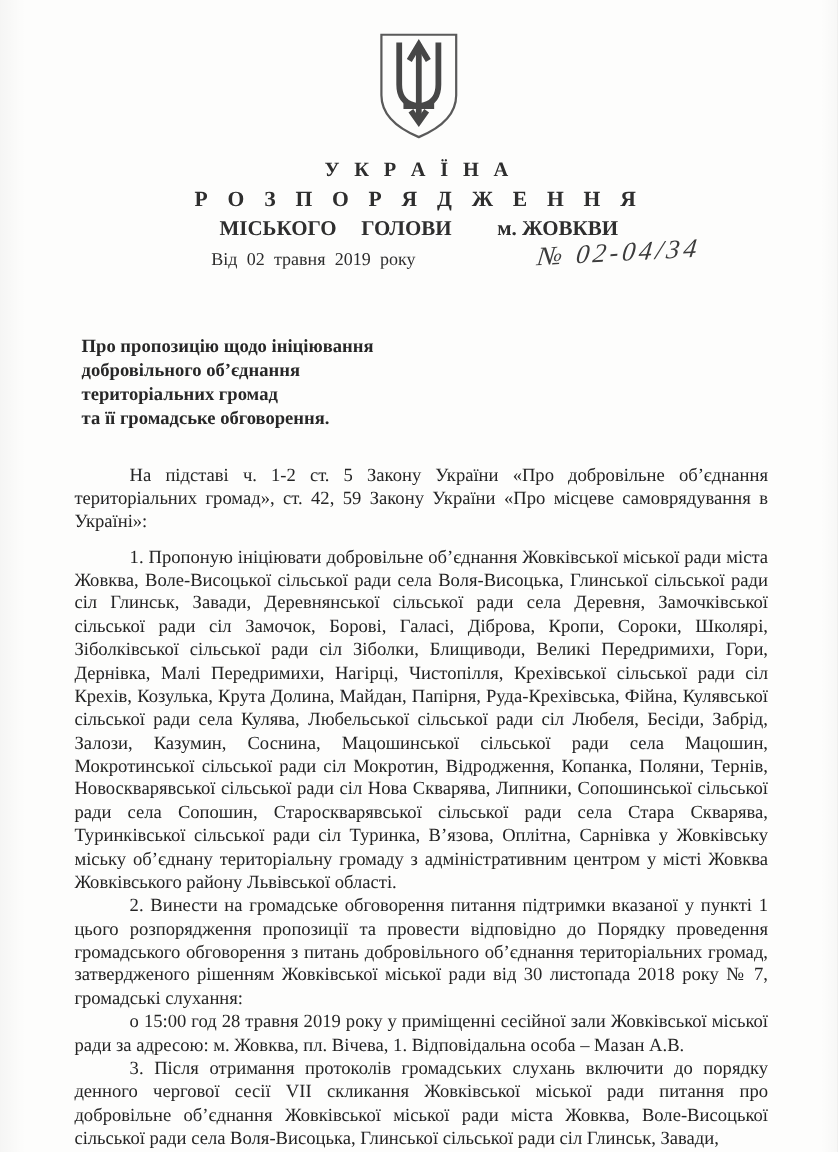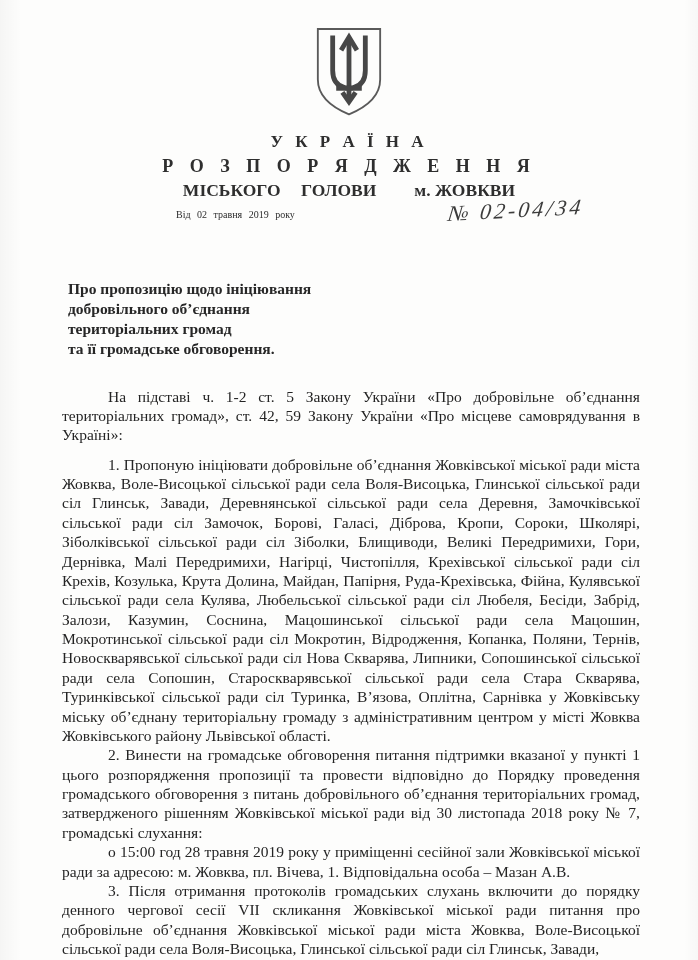--- a/index.html
+++ b/index.html
@@ -63,21 +63,21 @@
 
   .date-line {
     position: relative;
     height: 46px;
     margin-top: 2px;
   }
   .date-printed {
     position: absolute;
     left: 176px;
     top: 6px;
-    font-size: 10px;
+    font-size: 15px;
     word-spacing: 4px;
     color: #2c2c2c;
   }
   .doc-number {
     position: absolute;
     left: 448px;
     top: -2px;
     font-size: 22px;
     font-style: italic;
     letter-spacing: 3px;

